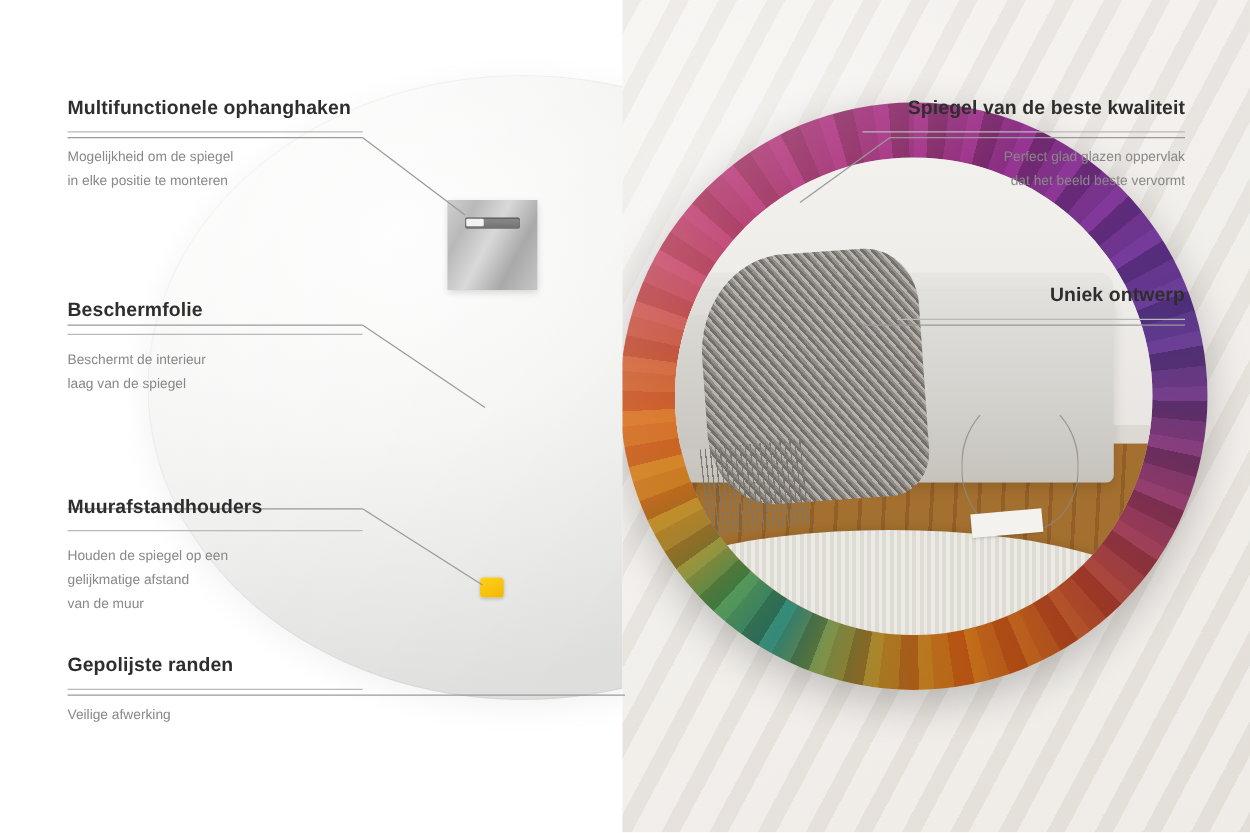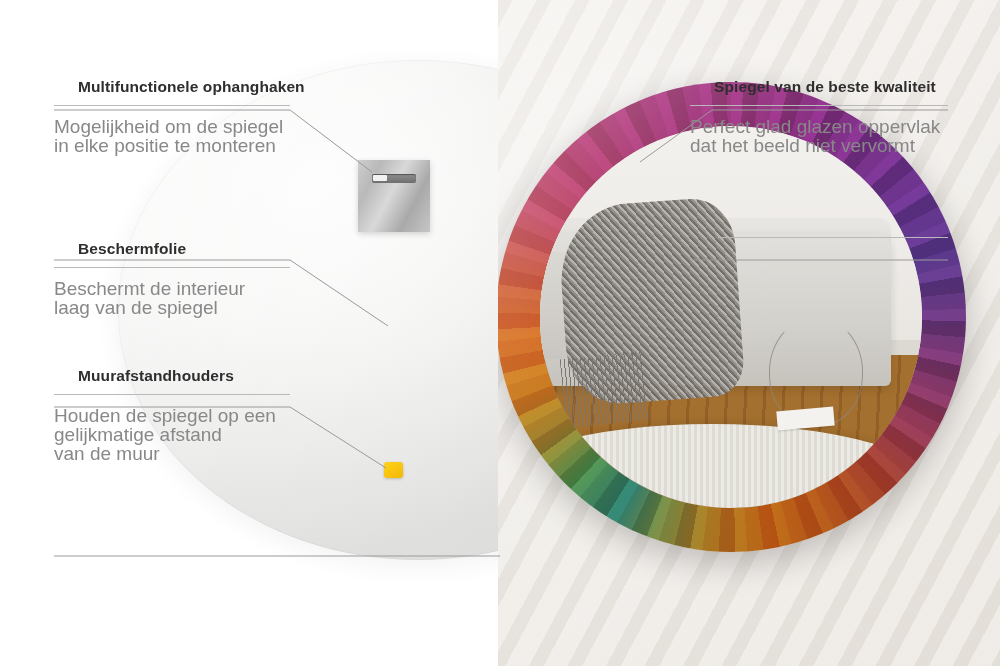--- a/index.html
+++ b/index.html
@@ -119,32 +119,32 @@
       background:repeating-linear-gradient(90deg,#7a7672 0px,#7a7672 1px,transparent 1px,transparent 4px);
       transform:rotate(-6deg);}
   .g-stand{position:absolute;left:60%;top:50%;width:24%;height:28%;
       border:1.5px solid rgba(140,135,128,.8);border-radius:50% 50% 46% 46%;
       border-top-color:transparent;background:transparent;}
   .g-paper{position:absolute;left:62%;top:74%;width:15%;height:5%;
       background:#f4f2ee;transform:rotate(-5deg);box-shadow:0 1px 2px rgba(0,0,0,.15);}
 
   
   .callout{position:absolute;}
-  .c-title{font-size:15.5px;font-weight:bold;color:#2e2e2e;letter-spacing:.1px;white-space:nowrap;margin-left:24px;}
+  .c-title{font-size:15.5px;font-weight:bold;color:#2e2e2e;letter-spacing:.1px;white-space:nowrap;}
   .c-rule{height:1px;background:#b9b9b9;margin:9px 0 11px 0;}
-  .c-desc{font-size:19px;line-height:19px;color:#888888;white-space:pre-line;}
-  .right-al{text-align:left;}
+  .c-desc{font-size:11px;line-height:19px;color:#888888;white-space:pre-line;}
+  .right-al{text-align:right;}
 
   .lead{position:absolute;pointer-events:none;}
   .lead line{stroke:#9a9a9a;stroke-width:1;}
 
   
   #co1{left:54px;top:78px;width:236px;}
   #co2{left:54px;top:240px;width:236px;}
-  #co3{left:54px;top:367px;width:236px;}
+  #co3{left:54px;top:397px;width:236px;}
   #co4{left:54px;top:524px;width:236px;}
   
   #co5{left:690px;top:78px;width:258px;}
   #co6{left:718px;top:228px;width:230px;}
 </style>
 </head>
 <body>
 
 <div id="stage">
 
@@ -225,25 +225,31 @@
   </div>
 
   <div class="callout" id="co3">
     <div class="c-title">Muurafstandhouders</div>
     <div class="c-rule"></div>
     <div class="c-desc">Houden de spiegel op een
 gelijkmatige afstand
 van de muur</div>
   </div>
 
+  <div class="callout" id="co4">
+    <div class="c-title">Gepolijste randen</div>
+    <div class="c-rule"></div>
+    <div class="c-desc">Veilige afwerking</div>
+  </div>
 
   <div class="callout right-al" id="co5">
     <div class="c-title">Spiegel van de beste kwaliteit</div>
     <div class="c-rule"></div>
     <div class="c-desc">Perfect glad glazen oppervlak
-dat het beeld niet vervormt</div>
+dat het beeld beste vervormt</div>
   </div>
 
   <div class="callout right-al" id="co6">
+    <div class="c-title">Uniek ontwerp</div>
     <div class="c-rule"></div>
   </div>
 
 </div>
 
 </body></html>

